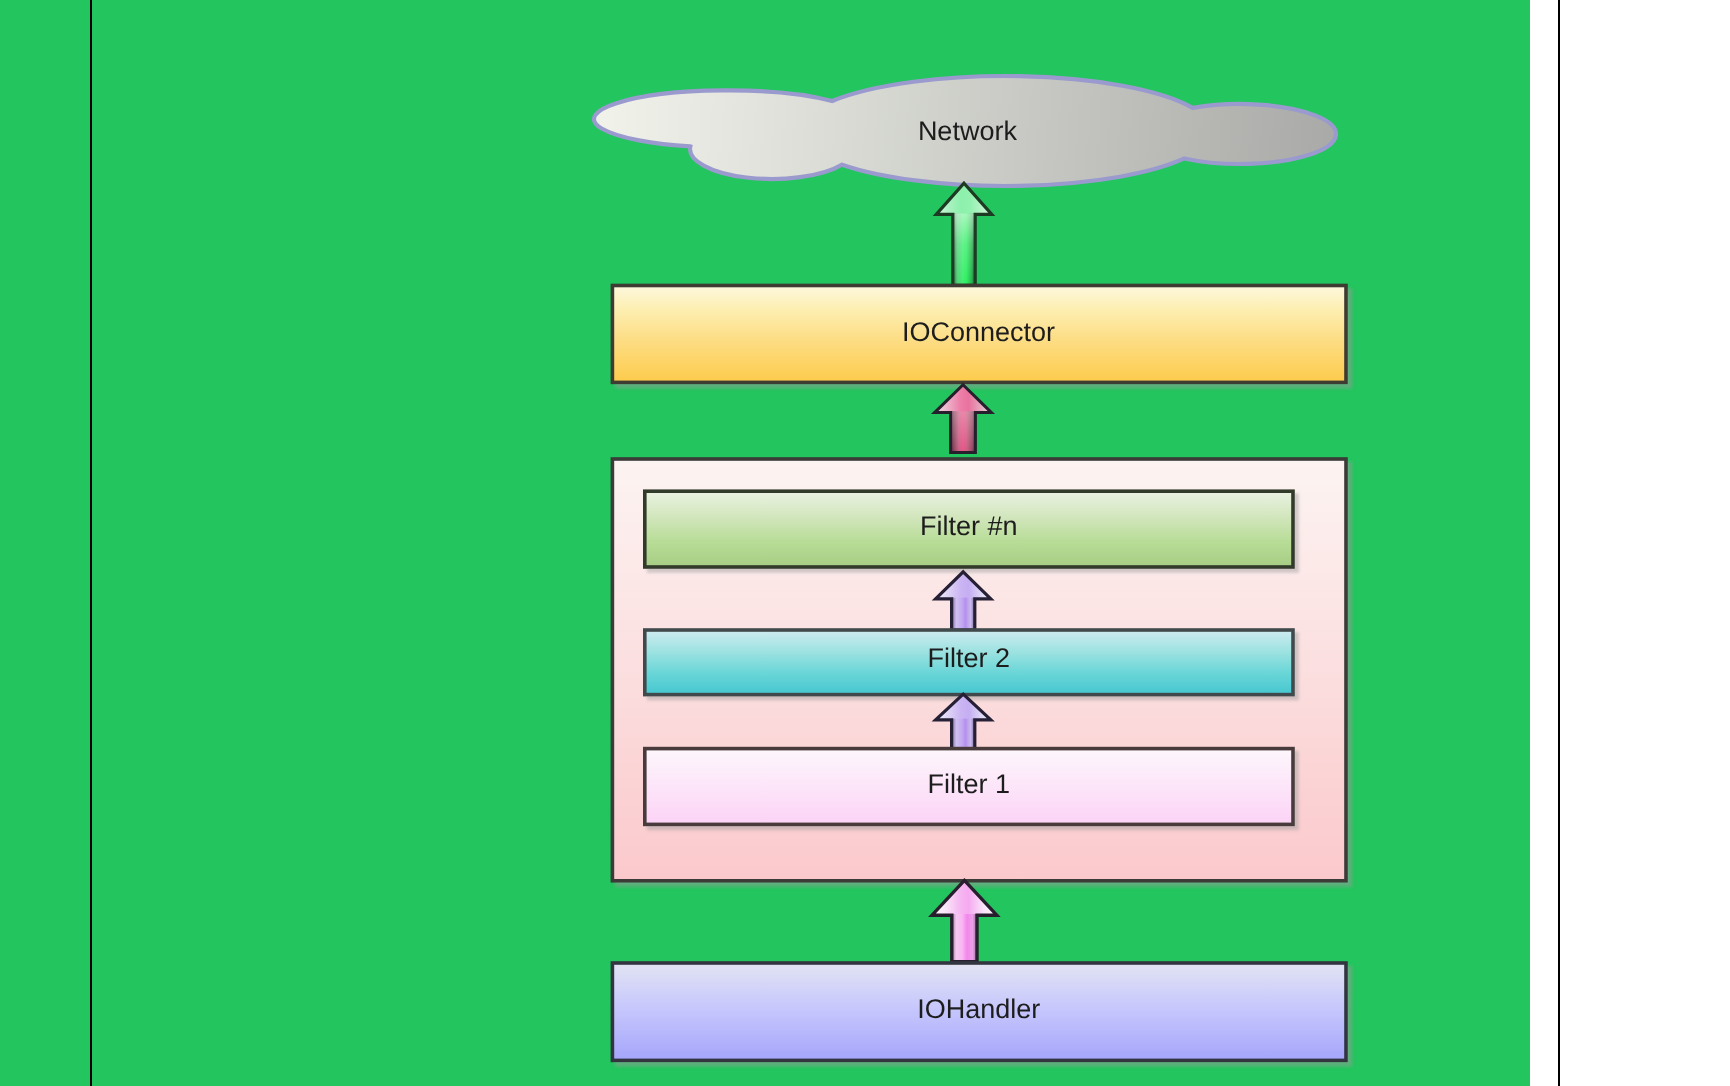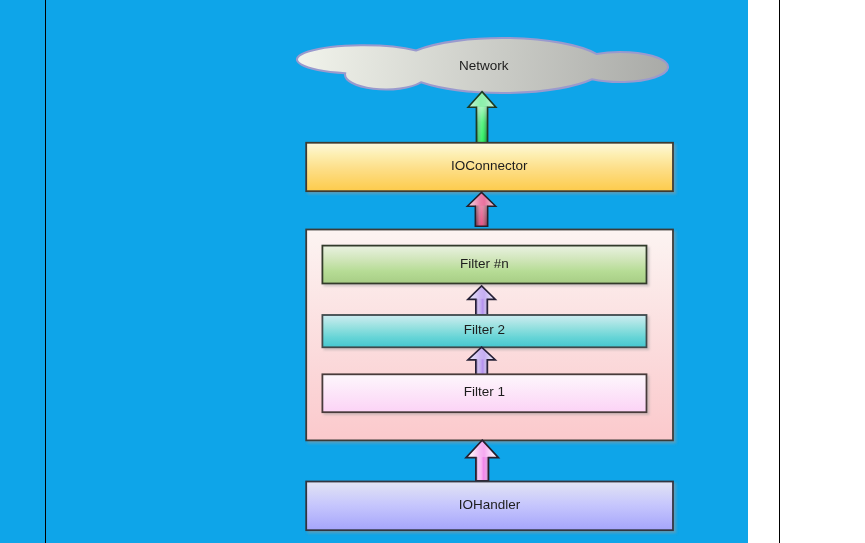--- a/index.html
+++ b/index.html
@@ -1,18 +1,18 @@
 <!DOCTYPE html>
 <html><head>
 <meta charset="utf-8">
 <title>IO filter chain diagram</title>
 <style>
   html,body{margin:0;padding:0;background:#ffffff;}
   body{width:865px;height:543px;overflow:hidden;font-family:"Liberation Sans",sans-serif;}
-  #page{position:relative;width:748px;height:543px;background:#0ea5e9;}
+  #page{position:relative;width:748px;height:543px;background:#22c55e;padding-left:17px;}
   .rule{position:absolute;top:0;width:1px;height:543px;background:#000;}
   #rule-left{left:45px;}
   #rule-right{left:779px;}
   svg{display:block;}
   #diagram{position:absolute;left:0;top:0;filter:blur(0.3px);}
   .lbl{font-family:"Liberation Sans",sans-serif;font-size:13.5px;fill:#1d1d1d;text-anchor:middle;}
 </style>
 </head>
 <body>
 

